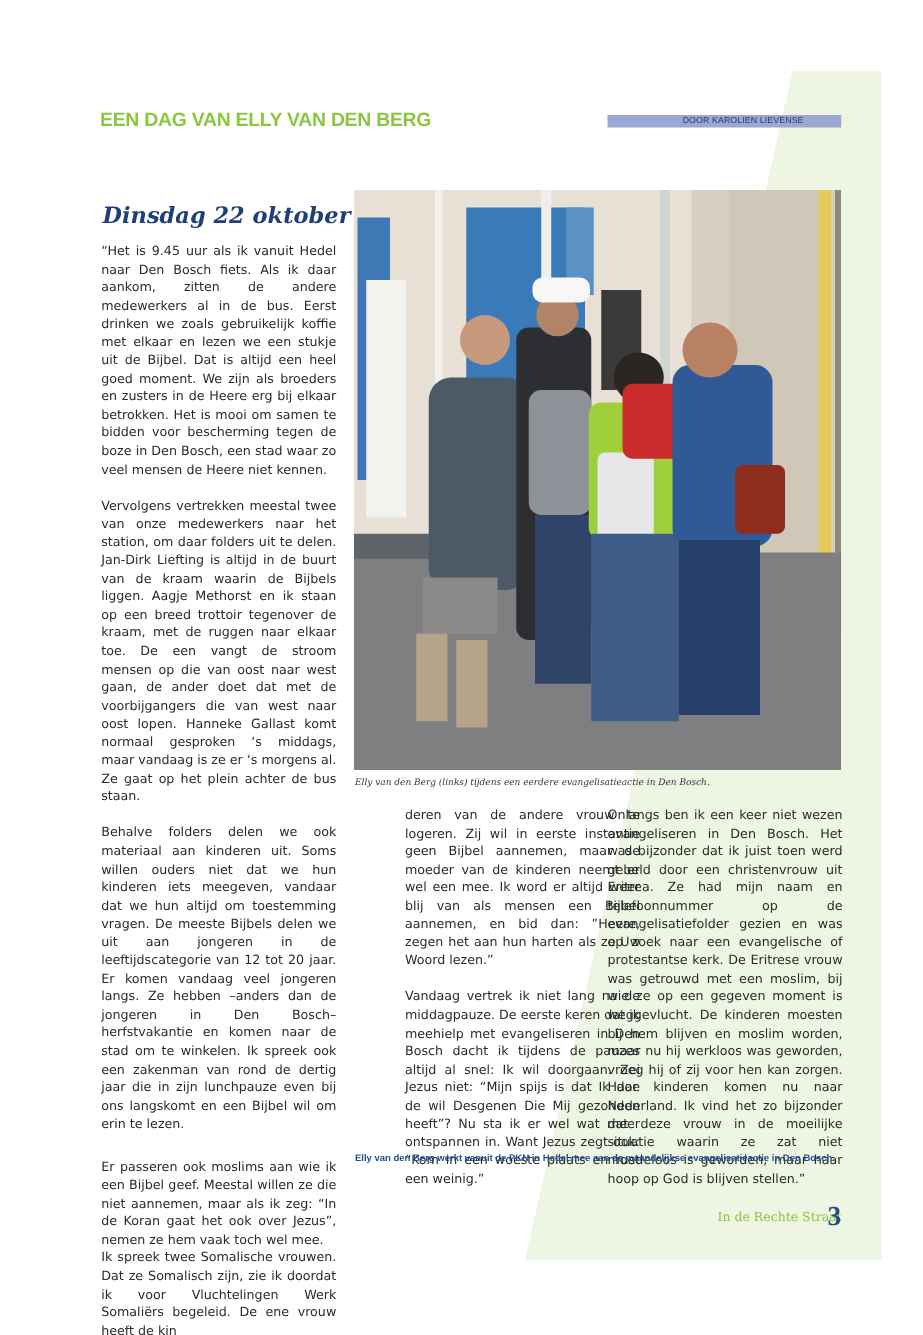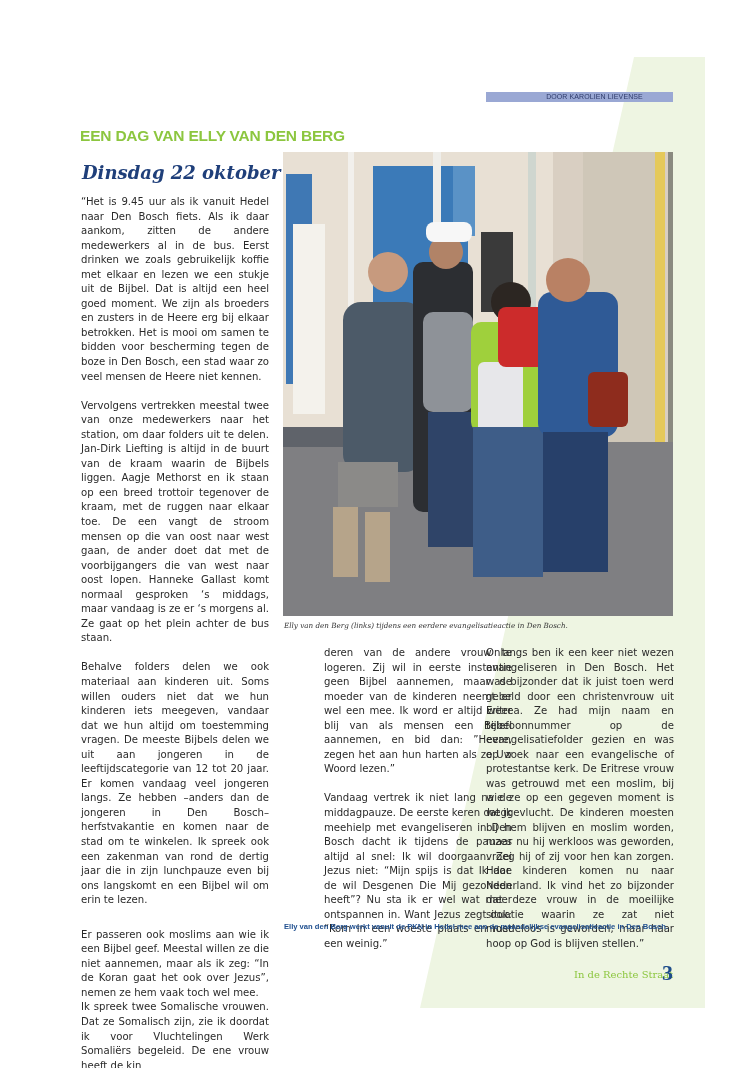--- a/index.html
+++ b/index.html
@@ -1,19 +1,19 @@
 <!DOCTYPE html>
 <html><head>
   <meta charset="utf-8">
   <style>
     html, body { margin:0; padding:0; }
     body { width:738px; height:1068px; position:relative; background:#ffffff; overflow:hidden; font-family:"DejaVu Sans", sans-serif; }
     #bg-shape { position:absolute; left:0; top:0; width:738px; height:1068px; }
     .abs { position:absolute; }
-    #section-title { left:80px; top:88px; font-family:"Liberation Sans", sans-serif; font-size:15.5px; font-weight:bold; color:#8cc63f; letter-spacing:-0.2px; white-space:nowrap;margin-top:39px; }
+    #section-title { left:80px; top:88px; font-family:"Liberation Sans", sans-serif; font-size:15.5px; font-weight:bold; color:#8cc63f; letter-spacing:-0.2px; white-space:nowrap; }
     #author-bar { left:486px; top:92px; width:187px; height:10px; background:#9aa8d4; }
     #author-bar span { display:block; text-align:center; font-family:"Liberation Sans", sans-serif; font-size:7px; line-height:10px; color:#2e3a6a; letter-spacing:0.1px; padding-left:30px; }
     #date-heading { left:82px; top:148px; font-family:"DejaVu Serif", serif; font-style:italic; font-weight:bold; font-size:18px; color:#1f3f7a; white-space:nowrap;margin-top:14px; }
     .col { position:absolute; width:188px; font-family:"DejaVu Sans", sans-serif; font-size:10.15px; line-height:14.55px; color:#2a2a2a; text-align:justify; hyphens:manual; }
     .col p { margin:0 0 14.5px 0; }
     .col p.tight { margin-bottom:0;margin-top:20px; }
     #col1 { left:81px; top:195px; }
     #col2 { left:284px; top:646px;margin-left:40px; }
     #col3 { left:486px; top:646px; }
     #photo { left:283px; top:152px; width:390px; height:464px; overflow:hidden; }

